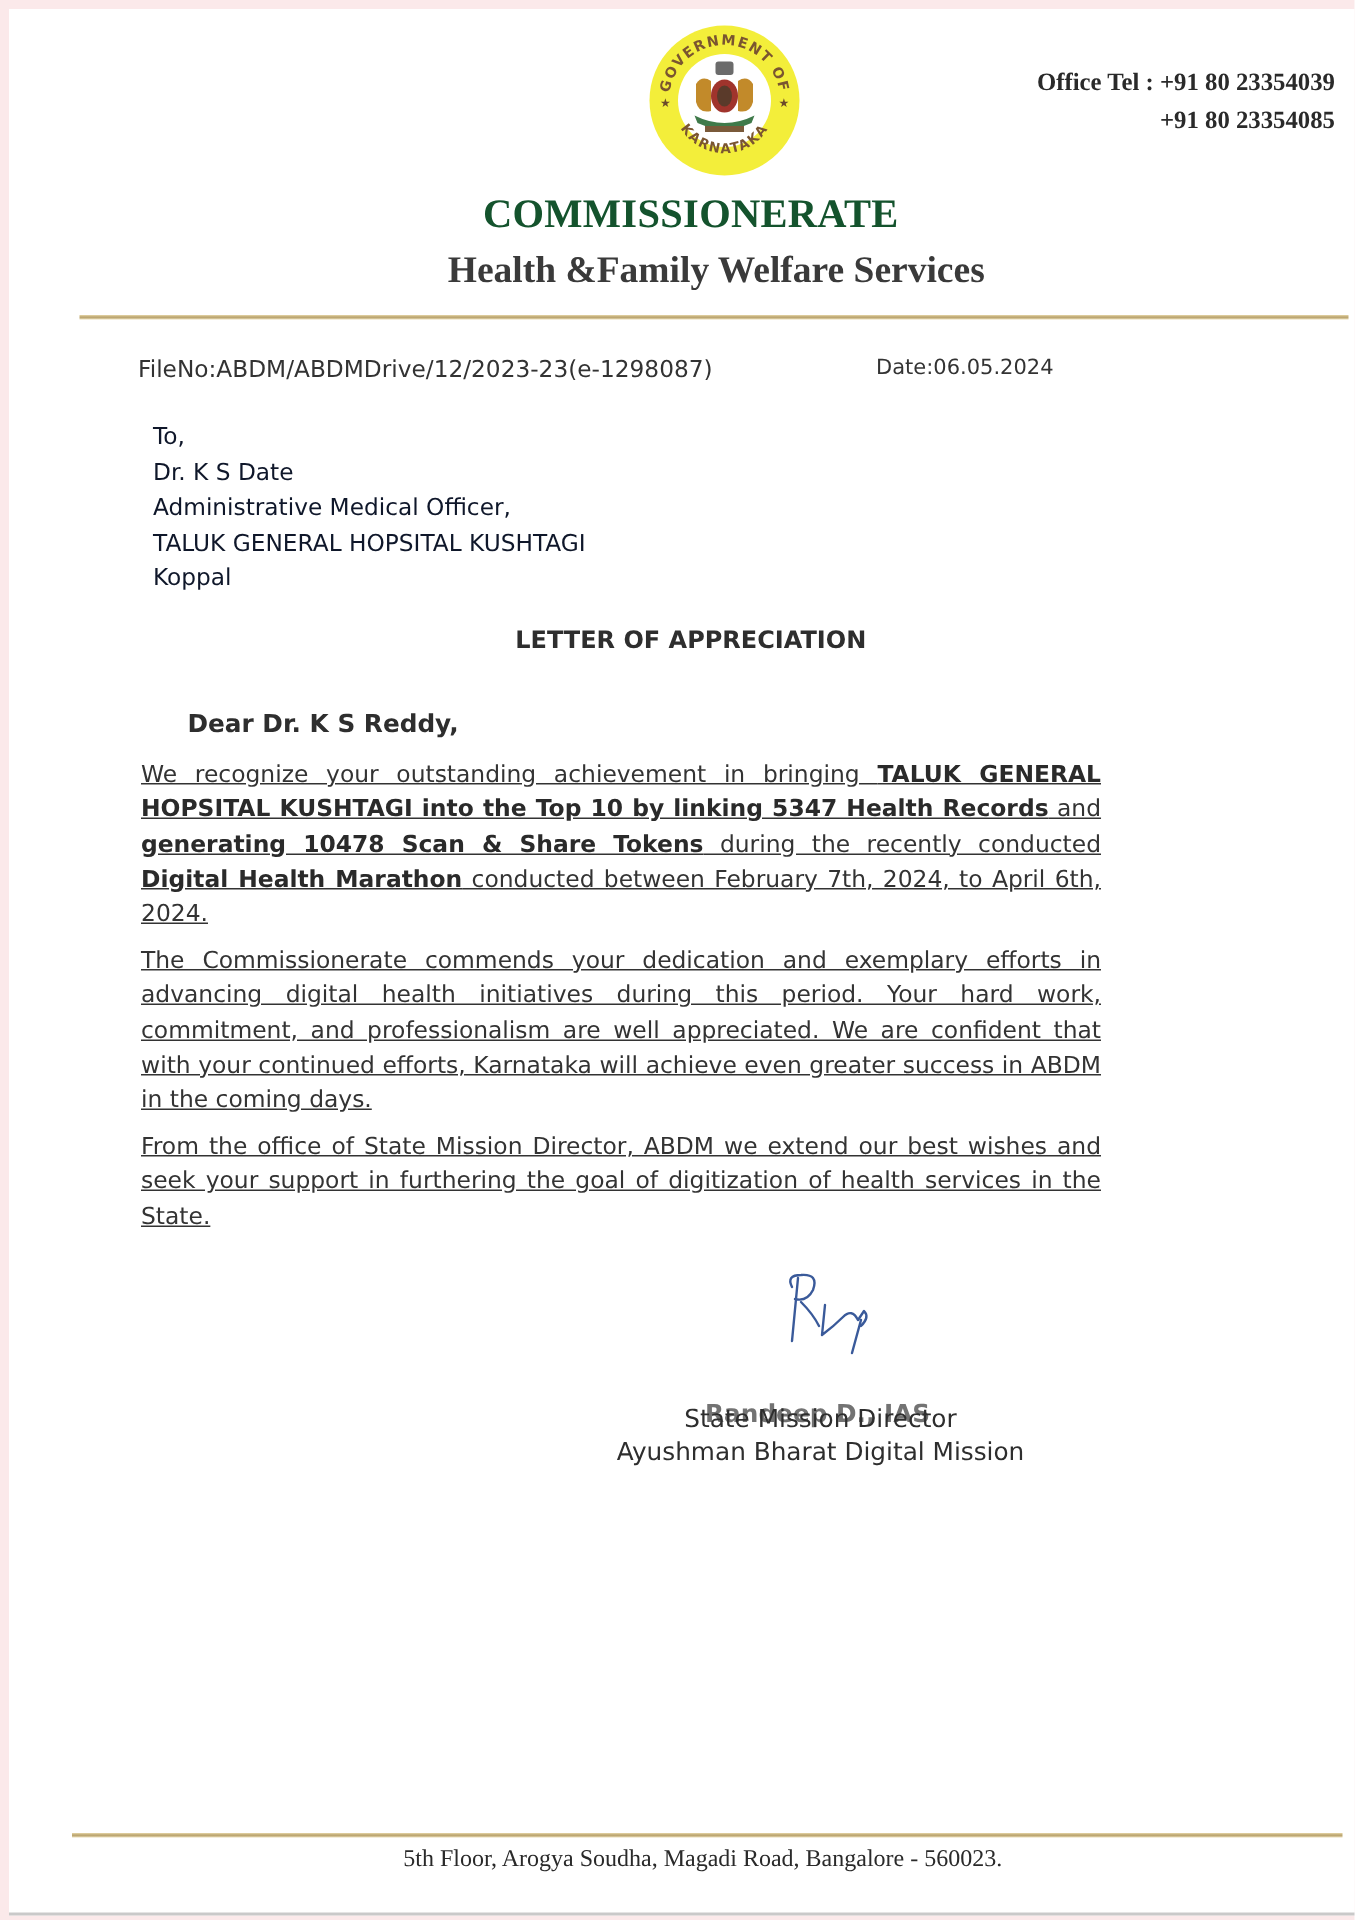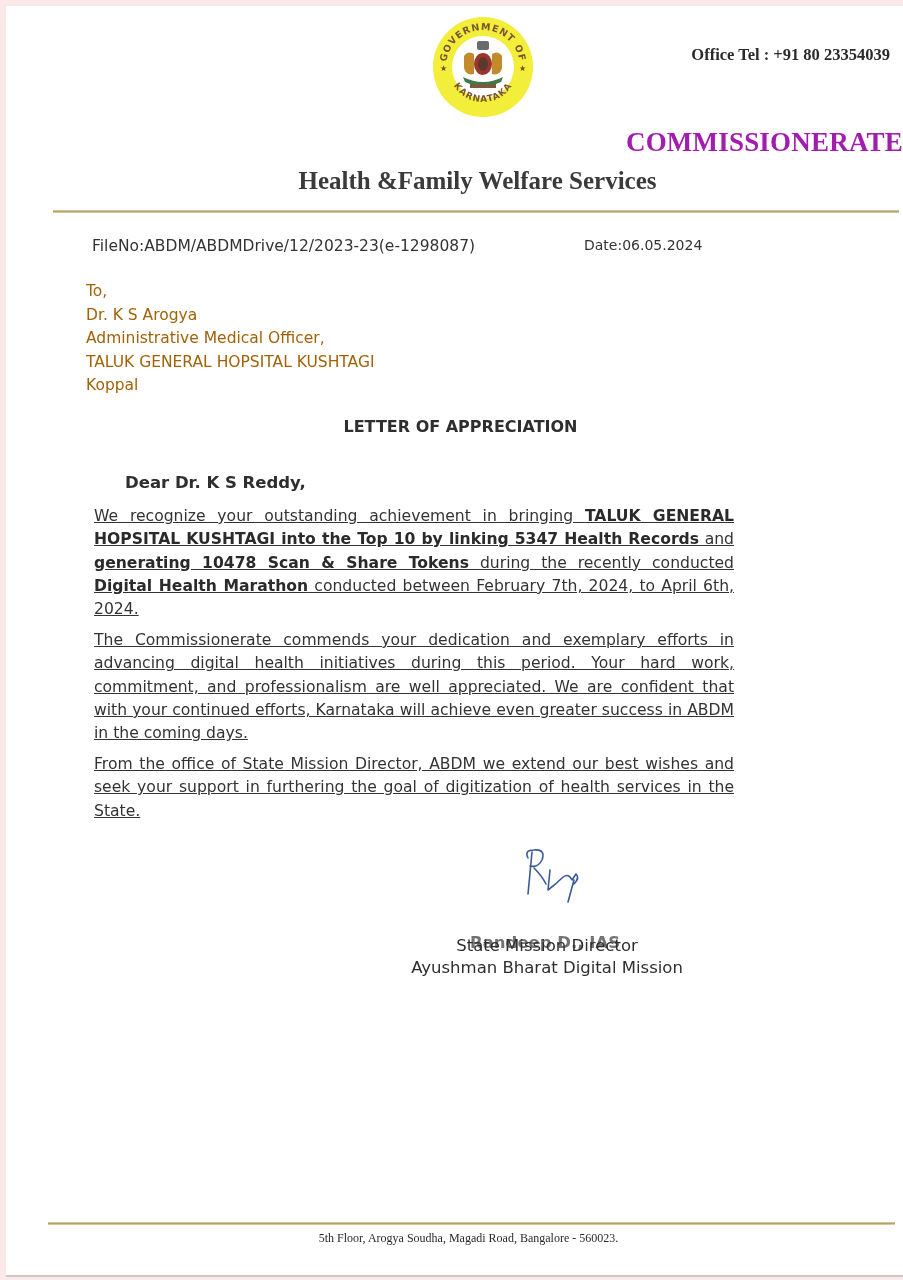--- a/index.html
+++ b/index.html
@@ -22,21 +22,21 @@
       position: absolute; left: 424px; top: 8px;
       width: 106px; height: 106px;
     }
     .contact {
       position: absolute; right: 13px; top: 36px;
       text-align: right; color: #2a2a2a;
       font-size: 16.5px; font-weight: bold; line-height: 25px;
     }
     .org-title {
       position: absolute; left: 0; right: 0; top: 121px;
-      text-align: right; color: #a21caf;
+      text-align: center; color: #14532d;
       font-size: 27px; font-weight: bold; letter-spacing: 0.2px; padding-left: 12px;
     }
     .org-subtitle {
       position: absolute; left: 0; right: 0; top: 161px;
       text-align: center; color: #3a3a3a;
       font-size: 25px; font-weight: bold;
       padding-left: 46px;
     }
     .rule {
       position: absolute; height: 3px;
@@ -47,22 +47,22 @@
 
     .fileline {
       position: absolute; left: 86px; top: 231px; right: 170px;
       font-size: 15.5px; color: #333;
     }
     .dateline {
       position: absolute; left: 578px; top: 231px;
       font-size: 14px; color: #333;
     }
     .address {
-      position: absolute; left: 80px; top: 274px;
-      font-size: 15.5px; color: #a16207; line-height: 23.5px;
+      position: absolute; left: 96px; top: 274px;
+      font-size: 15.5px; color: #0f172a; line-height: 23.5px;
     }
     .letter-heading {
       position: absolute; left: 0; right: 0; top: 411px;
       text-align: center; padding-right: 12px;
       font-size: 16px; font-weight: bold; color: #2e2e2e; padding-left: 24px;
     }
     .salutation {
       position: absolute; left: 88px; top: 467px;
       font-size: 16.5px; font-weight: bold; color: #2e2e2e; margin-left: 31px;
     }
@@ -85,21 +85,21 @@
       position: absolute; left: 464px; top: 897px;
       font-size: 16.5px; font-weight: bold; color: #737373; margin-top: 30px;
     }
     .signer-title {
       position: absolute; left: 382px; width: 318px; top: 929px;
       text-align: center; font-size: 16.5px; font-weight: normal;
       color: #2e2e2e; line-height: 22px;
     }
     .footer-address {
       position: absolute; left: 0; right: 0; top: 1225px;
-      text-align: center; font-size: 12px; color: #2a2a2a;
+      text-align: center; font-size: 16px; color: #2a2a2a;
       padding-left: 28px;
     }
   </style>
 </head>
 <body>
 
 <div class="page">
 
   <svg class="emblem" viewBox="0 0 106 106">
     <defs>
@@ -121,33 +121,34 @@
     <ellipse cx="53" cy="50" rx="9" ry="11" fill="#a0342c"></ellipse>
     <ellipse cx="53" cy="50" rx="5" ry="7" fill="#5a3a2a"></ellipse>
     <path d="M 34 42 q 4 -6 10 -2 l 0 20 q -8 2 -10 -6 z" fill="#c28a2a"></path>
     <path d="M 72 42 q -4 -6 -10 -2 l 0 20 q 8 2 10 -6 z" fill="#c28a2a"></path>
     <path d="M 33 63 q 20 10 40 0 l -2 5 q -18 8 -36 0 z" fill="#3f7a4a"></path>
     <rect x="40" y="70" width="26" height="4" fill="#7a5a3a"></rect>
   </svg>
 
   <div class="contact serif">
     <div>Office Tel : +91 80 23354039</div>
+    <div>+91 80 23354085</div>
   </div>
 
   <div class="org-title serif">COMMISSIONERATE</div>
   <div class="org-subtitle serif">Health &amp;Family Welfare Services</div>
 
   <div class="rule top"></div>
 
   <div class="fileline sans">FileNo:ABDM/ABDMDrive/12/2023-23(e-1298087)</div>
   <div class="dateline sans">Date:06.05.2024</div>
 
   <div class="address sans">
     <div>To,</div>
-    <div>Dr. K S Arogya</div>
+    <div>Dr. K S Date</div>
     <div>Administrative Medical Officer,</div>
     <div>TALUK GENERAL HOPSITAL KUSHTAGI</div>
     <div>Koppal</div>
   </div>
 
   <div class="letter-heading sans">LETTER OF APPRECIATION</div>
 
   <div class="salutation sans">Dear Dr. K S Reddy,</div>
 
   <div class="body-para p1 sans"><span>We recognize your outstanding achievement in bringing </span><b>TALUK GENERAL HOPSITAL KUSHTAGI into the Top 10 by linking 5347 Health Records</b><span> and </span><b>generating 10478 Scan &amp; Share Tokens</b><span> during the recently conducted </span><b>Digital Health Marathon</b><span> conducted between February 7th, 2024, to April 6th, 2024.</span></div>

